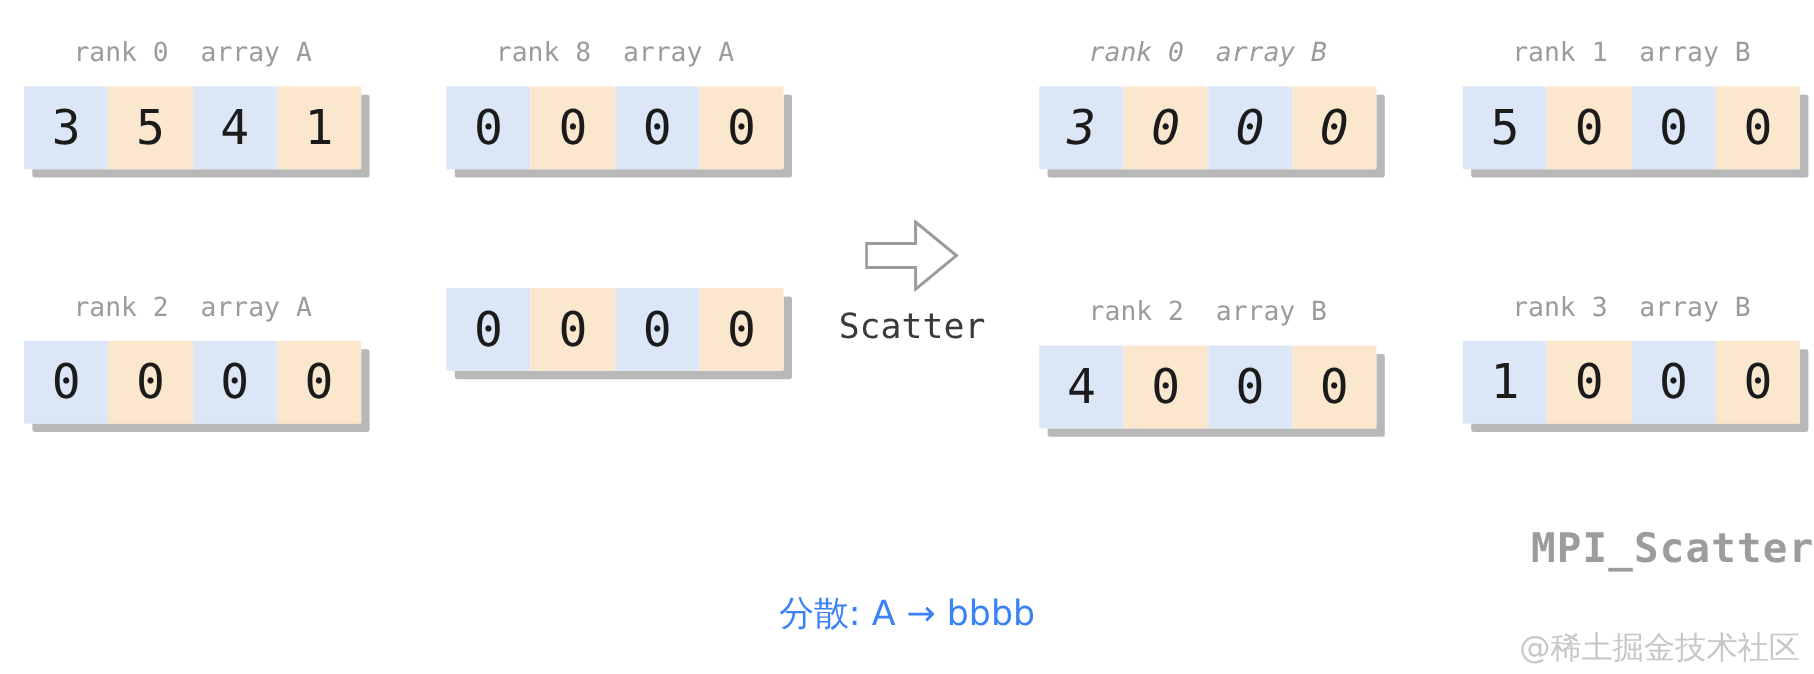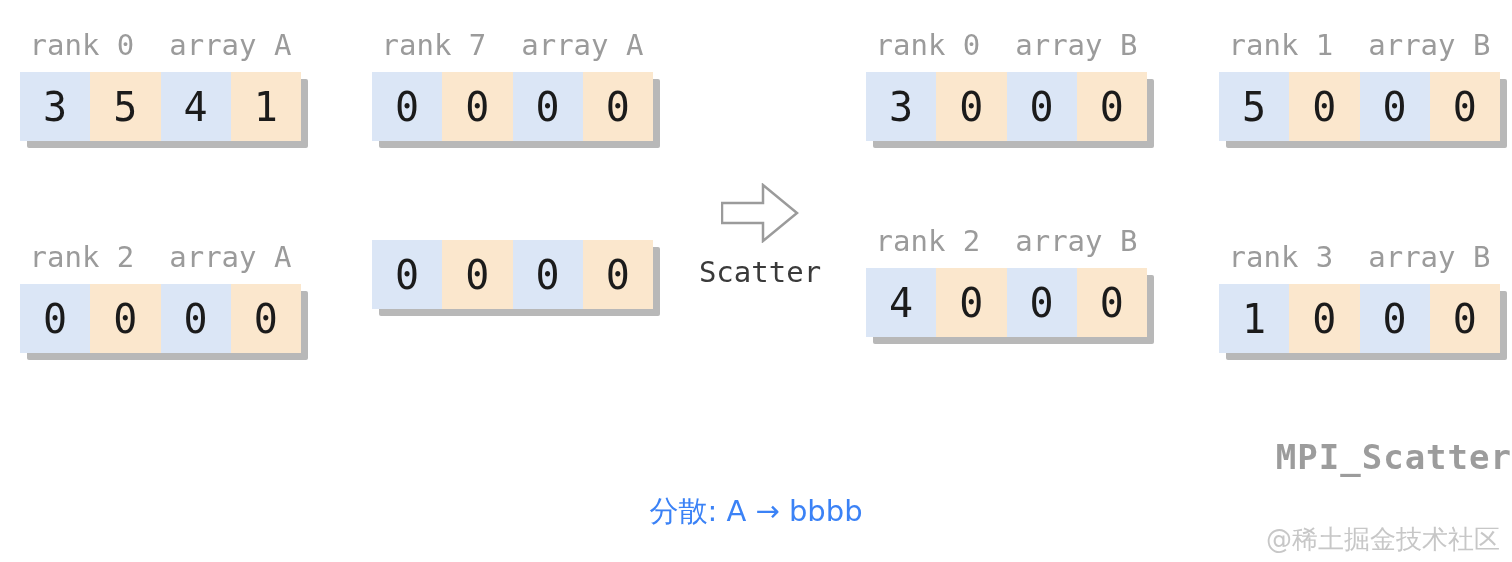--- a/index.html
+++ b/index.html
@@ -14,21 +14,21 @@
   }
 
   
   .block { position: absolute; width: 281px; }
   .blk-label {
     height: 34px;
     line-height: 34px;
     margin-bottom: 10px;
     text-align: center;
     white-space: pre;
-    font-size: 29px;
+    font-size: 22px;
     color: #9b9b9b;
     font-family: "DejaVu Sans Mono", monospace;
   }
   .box {
     display: flex;
     width: 281px;
     height: 69px;
     border-radius: 2px;
     box-shadow: 7px 7px 0 0 #b8b8b8;
   }
@@ -39,25 +39,25 @@
     justify-content: center;
     font-size: 40px;
     color: #1b1b1b;
     font-family: "DejaVu Sans Mono", monospace;
   }
   .cell.blue  { background: #dbe6f6; }
   .cell.peach { background: #fbe7cd; }
 
   .pos-r0a { left: 20px;   top: 28px; }
   .pos-r1a { left: 372px;  top: 28px; }
-  .pos-r0b { left: 866px;  top: 28px; }
+  .pos-r0b { left: 866px;  top: 28px; font-style: italic; }
   .pos-r1b { left: 1219px; top: 28px; }
   .pos-r2a { left: 20px;   top: 240px; }
   .pos-r3a { left: 372px;  top: 240px; }
-  .pos-r2b { left: 866px;  top: 224px; }
+  .pos-r2b { left: 866px;  top: 244px; }
   .pos-r3b { left: 1219px; top: 240px; }
 
   
   .operation {
     position: absolute;
     left: 680px;
     top: 183px;
     width: 160px;
     display: flex;
     flex-direction: column;
@@ -111,21 +111,21 @@
     <div class="blk-label">rank 0  array A</div>
     <div class="box">
       <div class="cell blue">3</div>
       <div class="cell peach">5</div>
       <div class="cell blue">4</div>
       <div class="cell peach">1</div>
     </div>
   </div>
 
   <div class="block pos-r1a">
-    <div class="blk-label">rank 7  array A</div>
+    <div class="blk-label">rank 8  array A</div>
     <div class="box">
       <div class="cell blue">0</div>
       <div class="cell peach">0</div>
       <div class="cell blue">0</div>
       <div class="cell peach">0</div>
     </div>
   </div>
 
   <div class="block pos-r0b">
     <div class="blk-label">rank 0  array B</div>

